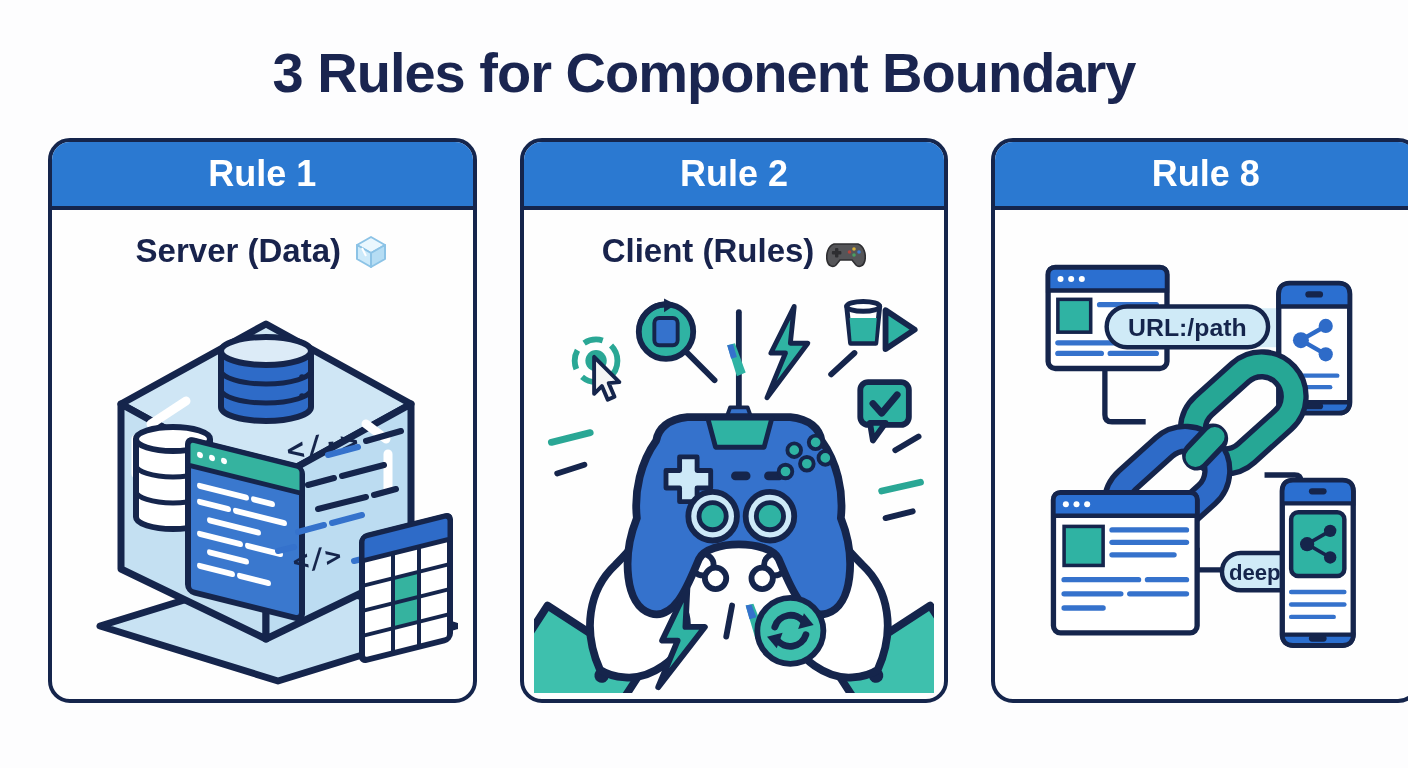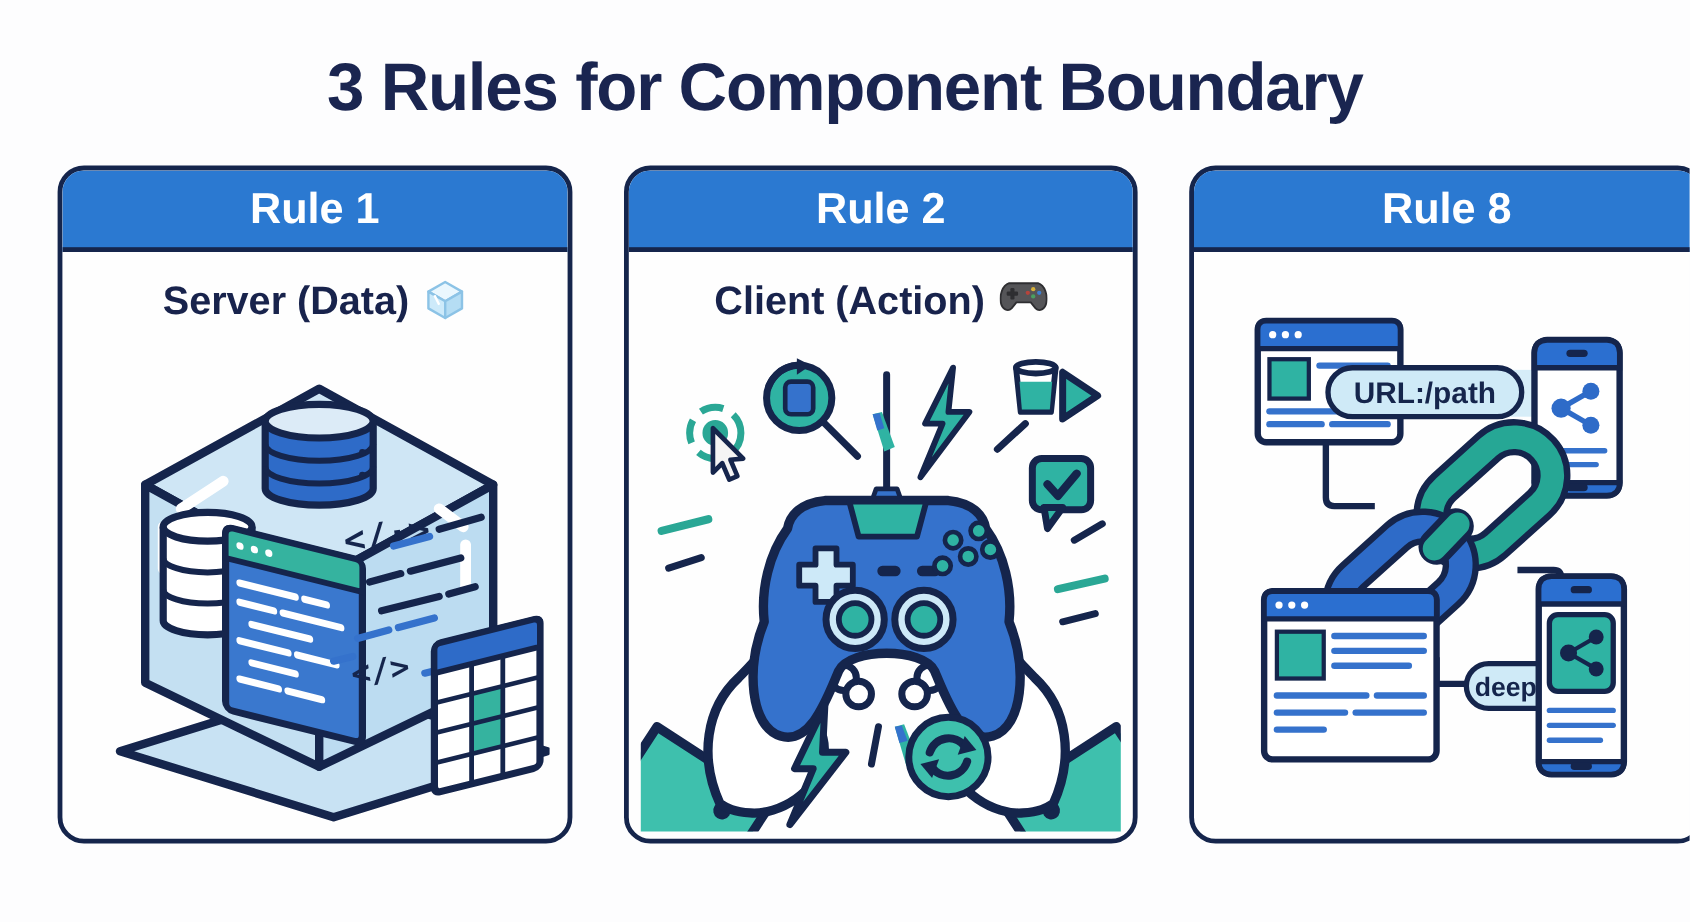--- a/index.html
+++ b/index.html
@@ -18,21 +18,21 @@
   .card{
     flex:1;background:#fefefe;border:4px solid #15254c;border-radius:22px;
     overflow:hidden;display:flex;flex-direction:column;box-sizing:border-box;
   }
   .card-header{
     height:64px;background:#2b79d1;border-bottom:4px solid #15254c;
     display:flex;align-items:center;justify-content:center;
     color:#ffffff;font-size:36px;font-weight:bold;flex:0 0 auto;
   }
   .card-subtitle{
-    margin-top:22px;display:flex;align-items:flex-start;justify-content:center;gap:12px;
+    margin-top:22px;display:flex;align-items:flex-end;justify-content:center;gap:12px;
     font-size:33px;font-weight:bold;color:#18234c;flex:0 0 auto;
   }
   .card-illustration{
     flex:1;display:flex;align-items:center;justify-content:center;margin-top:8px;
   }
   svg{display:block;}
   .pill-text{font-family:"Liberation Sans",sans-serif;font-weight:bold;fill:#15254c;}
 </style>
 </head>
 <body>
@@ -140,21 +140,21 @@
             <line x1="57" y1="24" x2="57" y2="124"></line>
           </g>
         </g>
       </svg>
     </div>
   </div>
 
   <div class="card">
     <div class="card-header">Rule 2</div>
     <div class="card-subtitle">
-      <span>Client (Action)</span>
+      <span>Client (Rules)</span>
       <svg width="40" height="30" viewBox="0 0 40 30">
         <path d="M 8,4 L 32,4 C 38,6 40,14 39,20 C 38,26 33,28 30,25 L 26,20 L 14,20 L 10,25 C 7,28 2,26 1,20 C 0,14 2,6 8,4 Z" fill="#555558" stroke="#2e2e31" stroke-width="1.6"></path>
         <rect x="9" y="8" width="3.4" height="9.5" rx="1" fill="#2e2e31"></rect>
         <rect x="5.9" y="11" width="9.5" height="3.4" rx="1" fill="#2e2e31"></rect>
         <circle cx="28" cy="9" r="1.8" fill="#d8b13a"></circle>
         <circle cx="33" cy="12" r="1.8" fill="#3f7fd0"></circle>
         <circle cx="28" cy="15" r="1.8" fill="#4aa061"></circle>
         <circle cx="23.5" cy="12" r="1.8" fill="#b5443c"></circle>
       </svg>
     </div>

